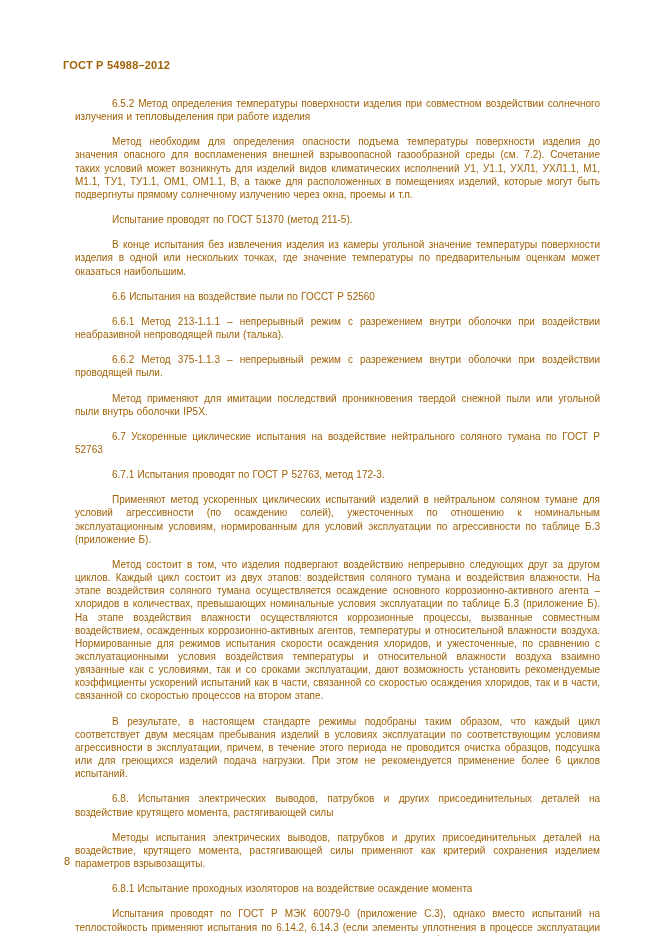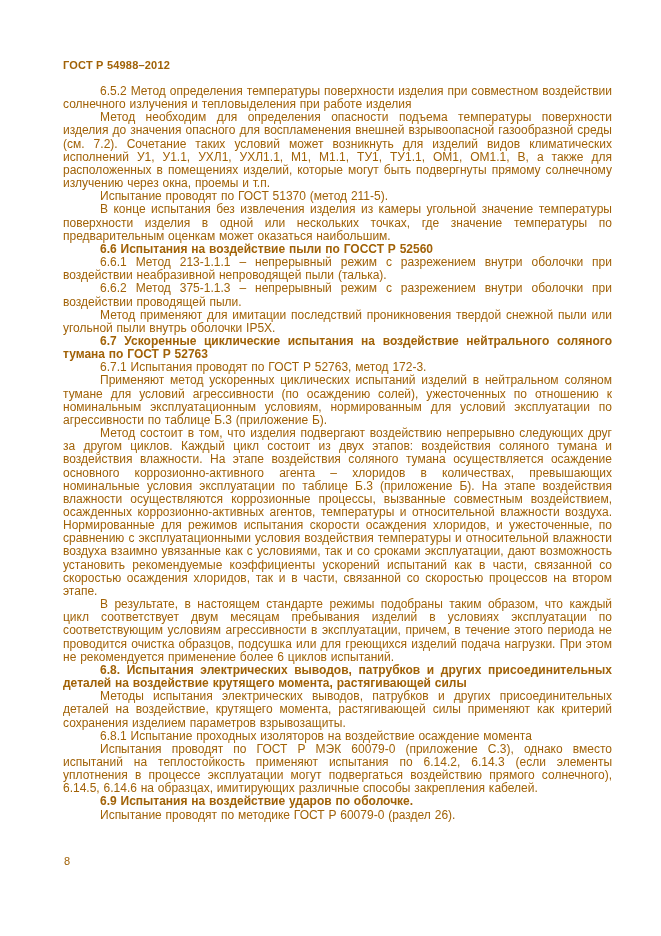--- a/index.html
+++ b/index.html
@@ -26,30 +26,30 @@
     letter-spacing: 0.2px;
     white-space: nowrap;
   }
   .content {
     position: absolute;
     left: 63px;
     top: 85px;
     width: 549px;
   }
   p.para {
-    margin: 0;
+    margin: 12px;
     padding: 0;
-    font-size: 12px;
+    font-size: 10px;
     line-height: 13.15px;
     text-indent: 37px;
     text-align: justify;
     word-spacing: 0.5px;
   }
   p.bold {
-    font-weight: bold;
+    font-weight: normal;
   }
   .page-number {
     position: absolute;
     left: 64px;
     top: 855px;
     font-size: 11px;
   }
 </style>
 </head>
 <body>

